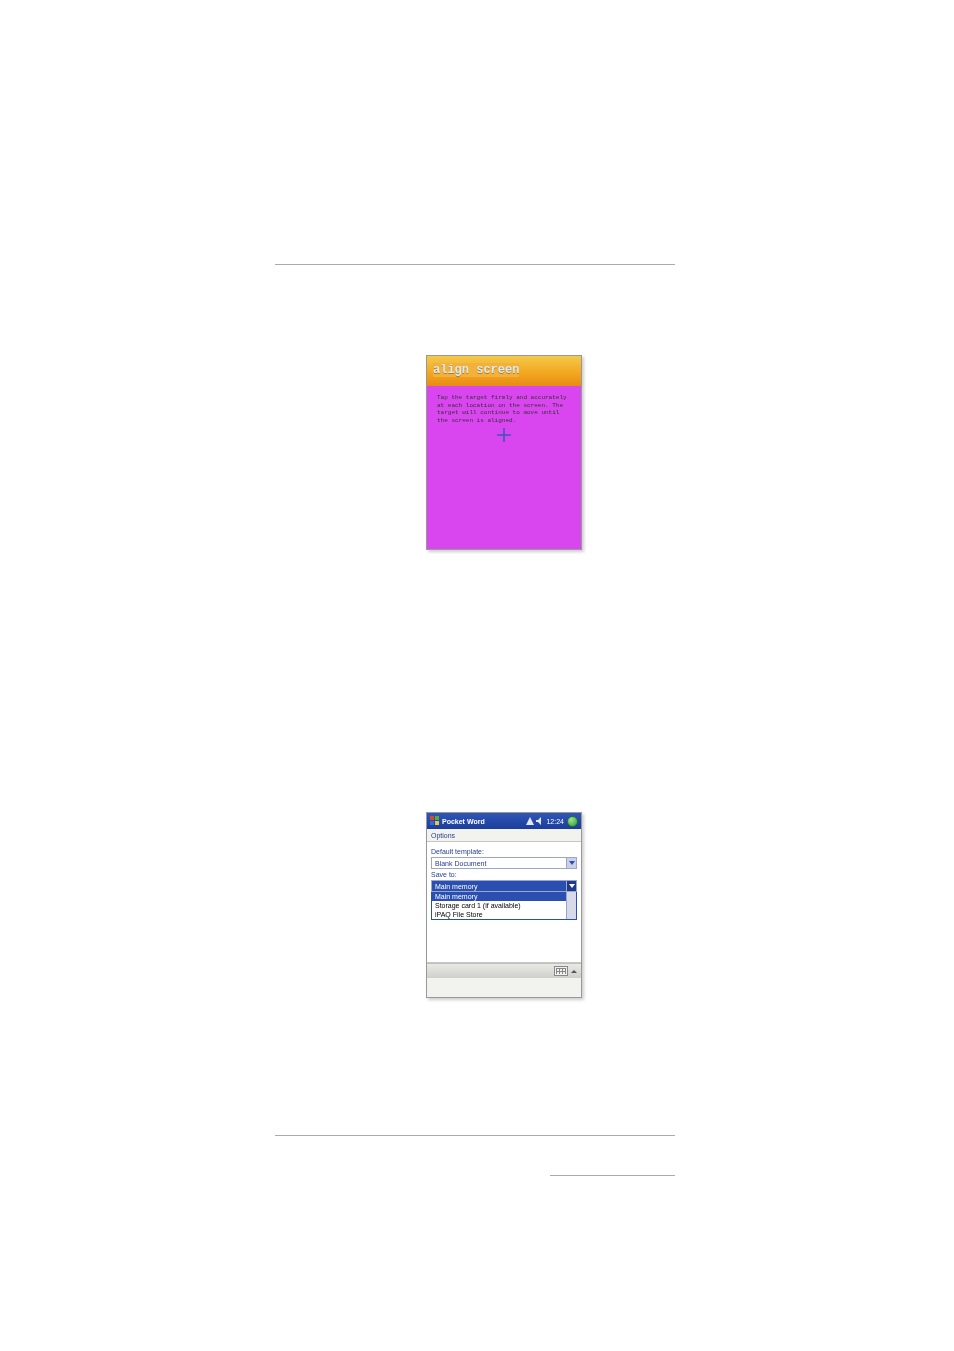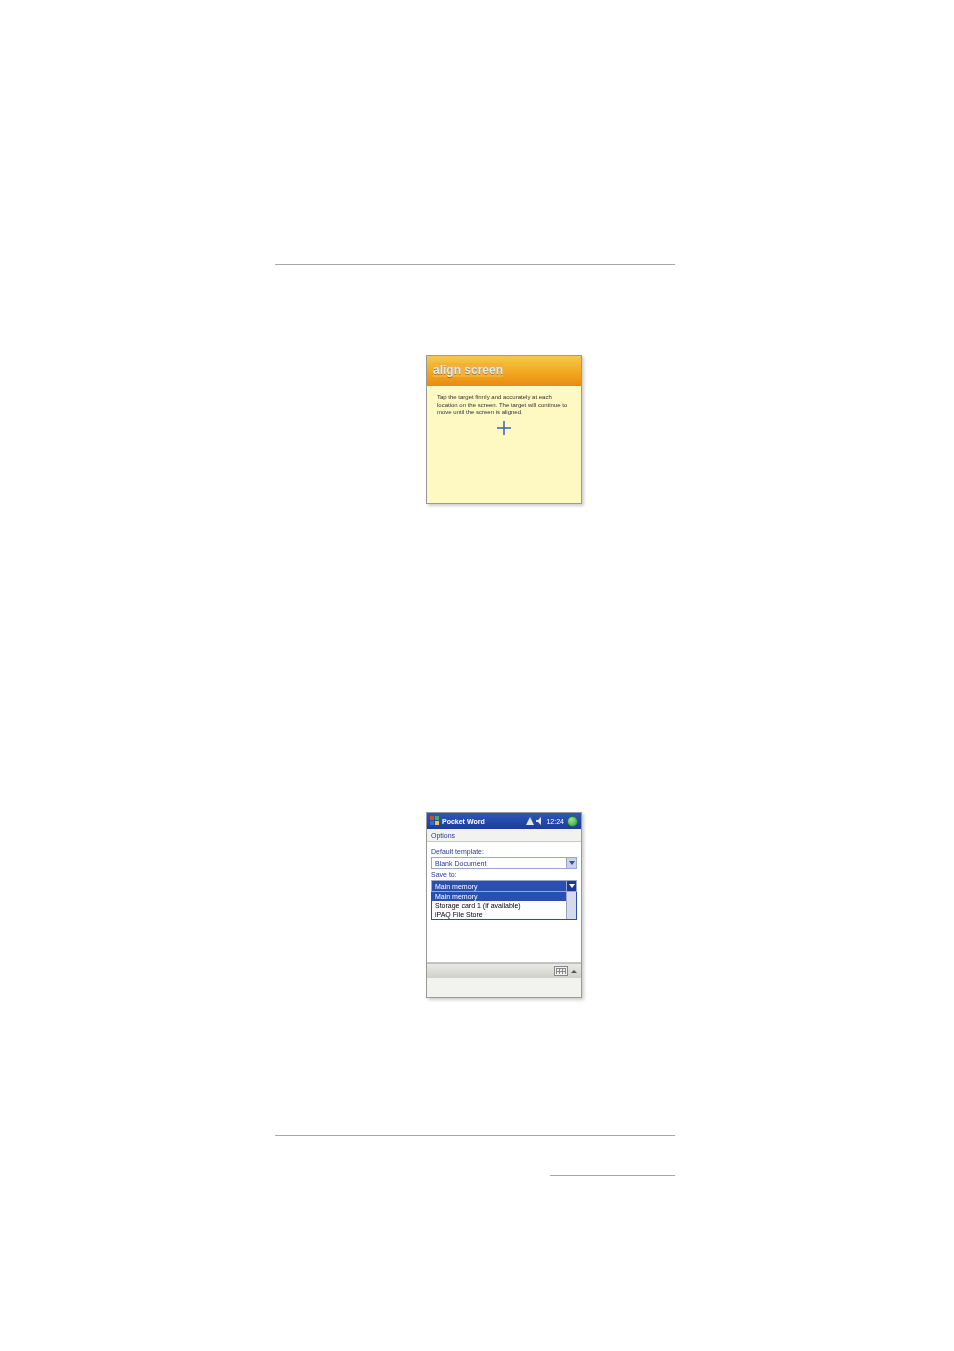--- a/index.html
+++ b/index.html
@@ -34,24 +34,25 @@
     height: 1px;
     background: #aaa;
   }
 
   
   .align-shot {
     position: absolute;
     top: 355px;
     left: 426px;
     width: 156px;
-    height: 149px;
+    height: 195px;
     border: 1px solid #999;
-    background: #fef9c3;
+    background: #d946ef;
     box-shadow: 2px 2px 3px rgba(0,0,0,0.2);
+    font-family: Liberation Mono, monospace;
   }
   .align-header {
     height: 30px;
     background: linear-gradient(to bottom, #f4c94a 0%, #f2a51e 60%, #e78a14 100%);
     color: #dce9f3;
     font-size: 12px;
     font-weight: bold;
     padding: 7px 6px 0 6px;
     text-shadow: 0 1px 0 rgba(0,0,0,0.3);
   }

